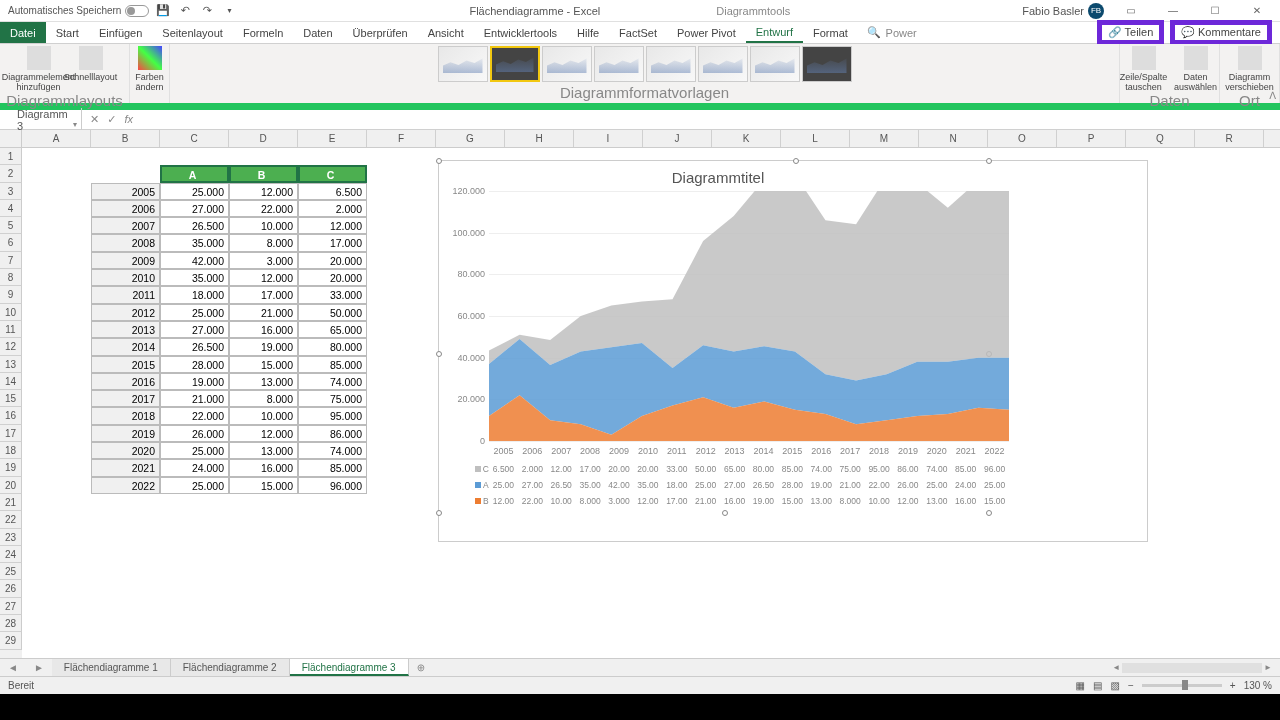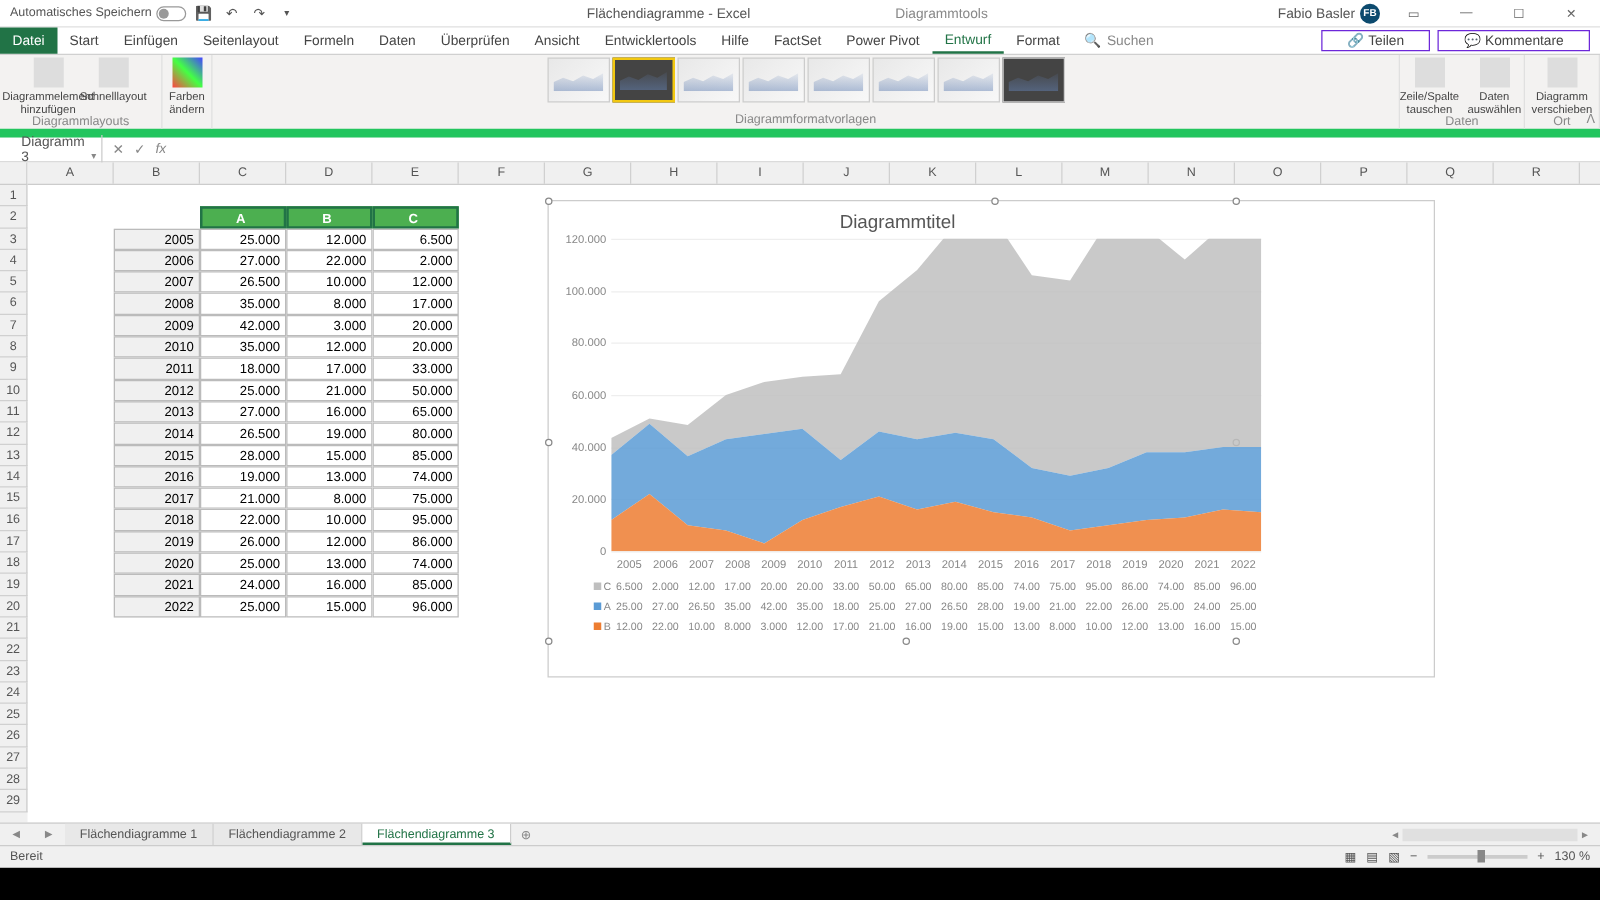--- a/index.html
+++ b/index.html
@@ -10,36 +10,36 @@
 .titlebar { height: 22px; background: #fff; display: flex; align-items: center; border-bottom: 1px solid #e0e0e0; }
 .tb-left { display: flex; align-items: center; gap: 6px; padding-left: 8px; }
 .autosave { font-size: 10px; color: #555; display: flex; align-items: center; gap: 4px; }
 .toggle { width: 24px; height: 12px; border-radius: 6px; border: 1px solid #999; position: relative; }
 .toggle::after { content: ""; width: 8px; height: 8px; border-radius: 50%; background: #999; position: absolute; top: 1px; left: 1px; }
 .tb-icon { width: 16px; height: 16px; display: flex; align-items: center; justify-content: center; color: #555; }
 .tb-center { flex: 1; text-align: center; font-size: 11px; color: #555; display: flex; justify-content: center; gap: 116px; }
 .chart-tools { color: #888; font-size: 11px; }
 .tb-right { display: flex; align-items: center; gap: 12px; padding-right: 8px; }
 .user { font-size: 11px; color: #555; display: flex; align-items: center; gap: 4px; }
-.avatar { width: 16px; height: 16px; border-radius: 50%; background: #0c4a6e; color: #fff; font-size: 8px; display: flex; align-items: center; justify-content: center; font-weight: bold; }
+.avatar { width: 16px; height: 16px; border-radius: 50%; background: #0c4a6e; color: #fff; font-size: 8px; display: flex; align-items: center; justify-content: center; }
 .win-btn { width: 30px; text-align: center; color: #666; font-size: 10px; }
 
 
 .ribbon-tabs { height: 22px; display: flex; align-items: center; border-bottom: 1px solid #d0d0d0; }
 .rtab { padding: 0 10px; height: 100%; display: flex; align-items: center; font-size: 11px; color: #444; cursor: pointer; }
 .rtab.file { background: #217346; color: #fff; }
 .rtab.active { color: #217346; border-bottom: 2px solid #217346; }
 .ribbon-tabs-right { margin-left: auto; display: flex; gap: 6px; padding-right: 8px; }
-.rbtn { font-size: 11px; color: #444; border: 1px solid #6d28d9; padding: 1px 20px; }
+.rbtn { font-size: 11px; color: #444; border: 5px solid #6d28d9; padding: 1px 6px; }
 .search-box { display: flex; align-items: center; gap: 4px; color: #888; margin-left: 10px; }
 
 
 .ribbon-body { height: 66px; background: #f3f2f1; border-bottom: 7px solid #22c55e; display: flex; position: relative; }
 .rgroup { border-right: 1px solid #e0e0e0; padding: 2px 6px; display: flex; flex-direction: column; align-items: center; justify-content: space-between; }
-.rgroup-label { font-size: 10px; color: #888; margin-top: auto; }
+.rgroup-label { font-size: 15px; color: #888; margin-top: auto; }
 .rg-btns { display: flex; gap: 2px; }
 .rg-big { width: 50px; text-align: center; font-size: 9px; color: #444; display: flex; flex-direction: column; align-items: center; gap: 2px; }
 .rg-ic { width: 24px; height: 24px; background: #ddd; }
 .style-thumb { width: 50px; height: 36px; border: 1px solid #ccc; background: linear-gradient(135deg, #e8e8e8, #f8f8f8); position: relative; overflow: hidden; }
 .style-thumb.dark { background: #444; }
 .style-thumb.sel { border: 2px solid #f2c811; }
 .style-thumb::after { content: ""; position: absolute; bottom: 8px; left: 4px; right: 4px; height: 18px; background: linear-gradient(to top, rgba(100,130,180,0.5), transparent); clip-path: polygon(0 100%, 0 60%, 20% 40%, 40% 55%, 60% 30%, 80% 45%, 100% 20%, 100% 100%); }
 .ribbon-collapse { position: absolute; right: 4px; bottom: 2px; color: #888; font-size: 10px; }
 
 
@@ -139,21 +139,21 @@
       <div class="rtab">Überprüfen</div>
       <div class="rtab">Ansicht</div>
       <div class="rtab">Entwicklertools</div>
       <div class="rtab">Hilfe</div>
       <div class="rtab">FactSet</div>
       <div class="rtab">Power Pivot</div>
       <div class="rtab active">Entwurf</div>
       <div class="rtab">Format</div>
       <div class="search-box">
         <span>🔍</span>
-        <span>Suchen</span>
+        <span>Power</span>
       </div>
       <div class="ribbon-tabs-right">
         <span class="rbtn">🔗 Teilen</span>
         <span class="rbtn">💬 Kommentare</span>
       </div>
     </div>
 
   <div class="ribbon-body">
     <div class="rgroup" style="width:130px">
       <div class="rg-btns">

